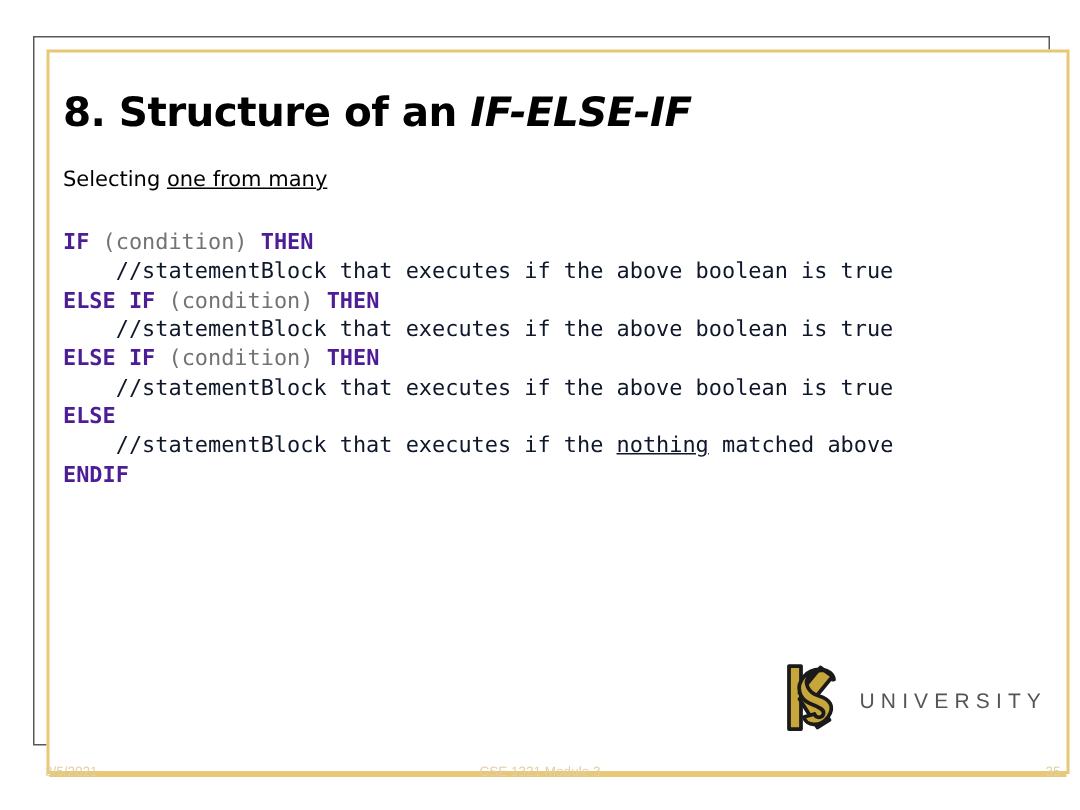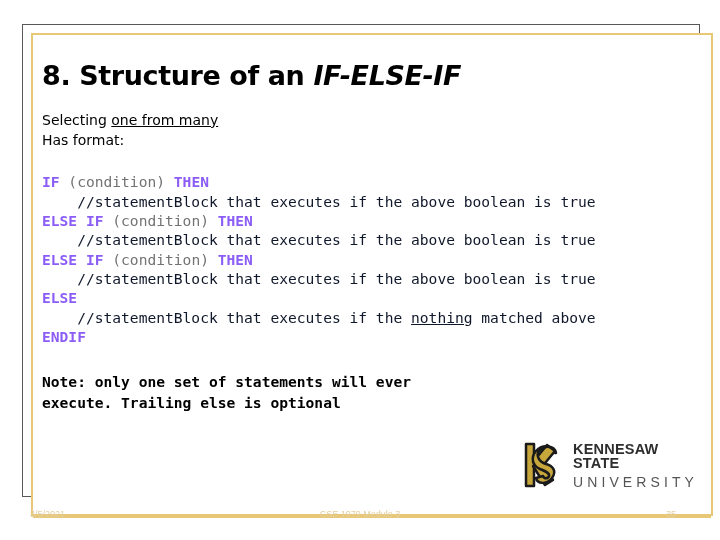--- a/index.html
+++ b/index.html
@@ -81,21 +81,21 @@
 
   
   #code {
     margin-top: 22px;
     font-family: "DejaVu Sans Mono", monospace;
     font-size: 14.6px;
     line-height: 1.325;
     white-space: pre;
     color: #000000;
   }
-  #code .kw   { color: #8b5cf6; font-weight: bold; }
+  #code .kw   { color: #4c1d95; font-weight: bold; }
   #code .cmt  { color: #0f172a; }
   #code .pl   { color: #737373; }
 
   #note {
     margin-top: 26px;
     font-family: "DejaVu Sans Mono", monospace;
     font-size: 14.6px;
     font-weight: bold;
     line-height: 1.38;
     color: #000000;
@@ -149,68 +149,64 @@
   .footer-text {
     position: absolute;
     top: 509px;
     font-family: "Liberation Sans", sans-serif;
     font-size: 9px;
     color: #e0cfa2;
     white-space: nowrap;
   }
   #footer-date  { left: 30px; }
   #footer-title { left: 0; width: 720px; text-align: center; }
-  #footer-page  { left: 0; width: 720px; text-align: right; padding-right: 44px; box-sizing: border-box; }
+  #footer-page  { left: 0; width: 720px; text-align: right; padding-right: 13px; box-sizing: border-box; }
 </style>
 </head>
 <body>
 
 <div id="slide">
 
   <div id="gray-frame"></div>
   <div id="gold-frame"></div>
 
   <div id="content">
 
     <h1 id="title">
       <span>8. Structure of an </span><span class="ital">IF-ELSE-IF</span>
     </h1>
 
     <div id="bullets">
         <div class="line"><span>Selecting </span><u>one from many</u></div>
-        <div class="line"><span>Has format:</span></div>
       </div>
 
     <div id="code"><div><span class="kw">IF</span><span class="pl"> (condition) </span><span class="kw">THEN</span></div><div><span class="cmt">    //statementBlock that executes if the above boolean is true</span></div><div><span class="kw">ELSE IF</span><span class="pl"> (condition) </span><span class="kw">THEN</span></div><div><span class="cmt">    //statementBlock that executes if the above boolean is true</span></div><div><span class="kw">ELSE IF</span><span class="pl"> (condition) </span><span class="kw">THEN</span></div><div><span class="cmt">    //statementBlock that executes if the above boolean is true</span></div><div><span class="kw">ELSE</span></div><div><span class="cmt">    //statementBlock that executes if the </span><u class="cmt">nothing</u><span class="cmt"> matched above</span></div><div><span class="kw">ENDIF</span></div></div>
 
-    <div id="note">Note: only one set of statements will ever
-execute. Trailing else is optional</div>
 
   </div>
 
   <div id="ksu-logo">
     <svg id="ksu-mark" viewBox="0 0 100 100">
       <g stroke="#1A1A1A" stroke-width="5" fill="#C7A63C" stroke-linejoin="round">
 
         <path d="M20 8 h16 v84 h-16 z"></path>
 
         <path d="M34 44 L62 10 L78 22 L50 56 z"></path>
 
         <path d="M34 52 L58 90 L74 80 L50 44 z"></path>
 
         <path d="M78 26 C78 12 58 10 48 20 C38 30 46 44 60 48
                  C74 52 82 62 72 76 C62 90 42 88 40 76
                  L54 72 C56 78 64 78 66 72 C68 66 58 62 48 58
                  C34 52 28 36 40 22 C52 8 78 10 80 26 z"></path>
       </g>
     </svg>
     <div id="ksu-words">
-      <div id="ksu-line1">KENNESAW STATE</div>
       <div id="ksu-line2">UNIVERSITY</div>
     </div>
   </div>
 
   <div id="footer-rule"></div>
   <div class="footer-text" id="footer-date">3/5/2021</div>
-  <div class="footer-text" id="footer-title">CSE 1979 Module 3</div>
+  <div class="footer-text" id="footer-title">CSE 1321 Module 3</div>
   <div class="footer-text" id="footer-page">35</div>
 
 </div>
 
 </body></html>

